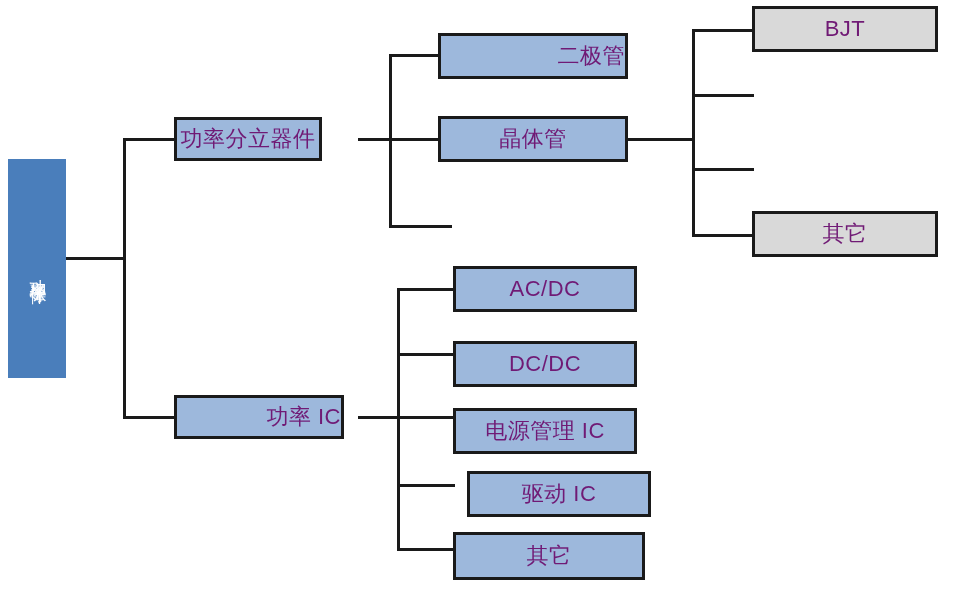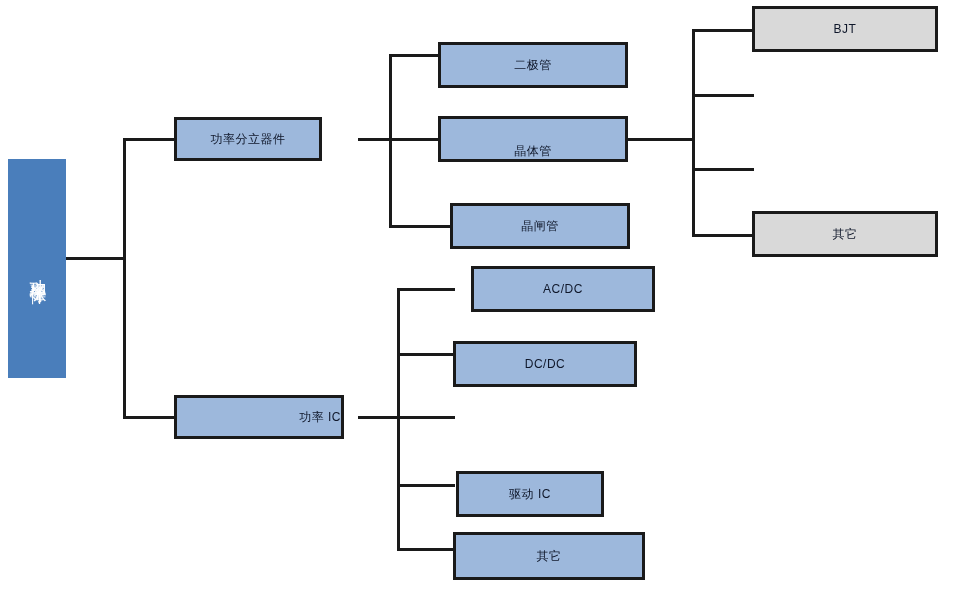--- a/index.html
+++ b/index.html
@@ -28,22 +28,22 @@
 
   
   .node {
     position: absolute;
     box-sizing: border-box;
     border: 3px solid #1a1a1a;
     display: flex;
     align-items: center;
     justify-content: center;
     text-align: center;
-    color: #0f172a;
-    font-size: 12px;
+    color: #701a75;
+    font-size: 22px;
     line-height: 1.25;
     letter-spacing: 0.5px;
     white-space: nowrap;
   }
   .node.blue  { background: #9DB8DC; }
   .node.gray  { background: #D9D9D9; }
   .node.root {
     background: #4A7EBB;
     color: #ffffff;
     border: none;
@@ -94,52 +94,52 @@
   </div>
 
   <div class="node blue" style="left:174px; top:117px; width:148px; height:44px;">
     <span class="label">功率分立器件</span>
   </div>
 
   <div class="node blue" style="left:174px; top:395px; width:170px; height:44px;justify-content:flex-end;">
     <span class="label">功率 IC</span>
   </div>
 
-  <div class="node blue" style="left:438px; top:42px; width:190px; height:46px;">
+  <div class="node blue" style="left:438px; top:33px; width:190px; height:46px;justify-content:flex-end;">
     <span class="label">二极管</span>
   </div>
 
-  <div class="node blue" style="left:438px; top:116px; width:190px; height:46px;align-items:flex-end;">
+  <div class="node blue" style="left:438px; top:116px; width:190px; height:46px;">
     <span class="label">晶体管</span>
   </div>
 
-  <div class="node blue" style="left:450px; top:203px; width:180px; height:46px;">
-    <span class="label">晶闸管</span>
-  </div>
 
   <div class="node gray" style="left:752px; top:6px; width:186px; height:46px;">
     <span class="label">BJT</span>
   </div>
 
 
 
   <div class="node gray" style="left:752px; top:211px; width:186px; height:46px;">
     <span class="label">其它</span>
   </div>
 
-  <div class="node blue" style="left:471px; top:266px; width:184px; height:46px;">
+  <div class="node blue" style="left:453px; top:266px; width:184px; height:46px;">
     <span class="label">AC/DC</span>
   </div>
 
   <div class="node blue" style="left:453px; top:341px; width:184px; height:46px;text-align:right;">
     <span class="label">DC/DC</span>
   </div>
 
+  <div class="node blue" style="left:453px; top:408px; width:184px; height:46px;">
+    <span class="label">电源管理 IC</span>
+  </div>
 
-  <div class="node blue" style="left:456px; top:471px; width:148px; height:46px;">
+  <div class="node blue" style="left:467px; top:471px; width:184px; height:46px;">
     <span class="label">驱动 IC</span>
   </div>
 
   <div class="node blue" style="left:453px; top:532px; width:192px; height:48px;">
     <span class="label">其它</span>
   </div>
 
 </div>
 
 </body></html>

